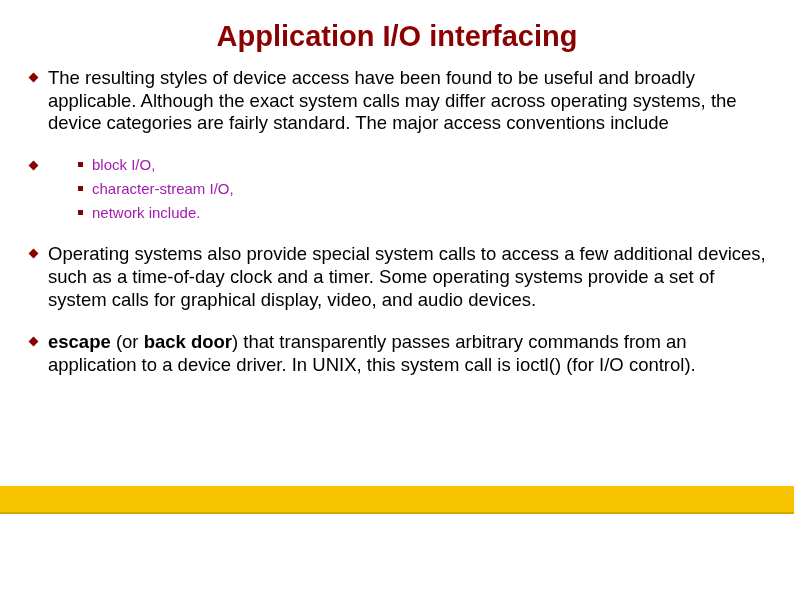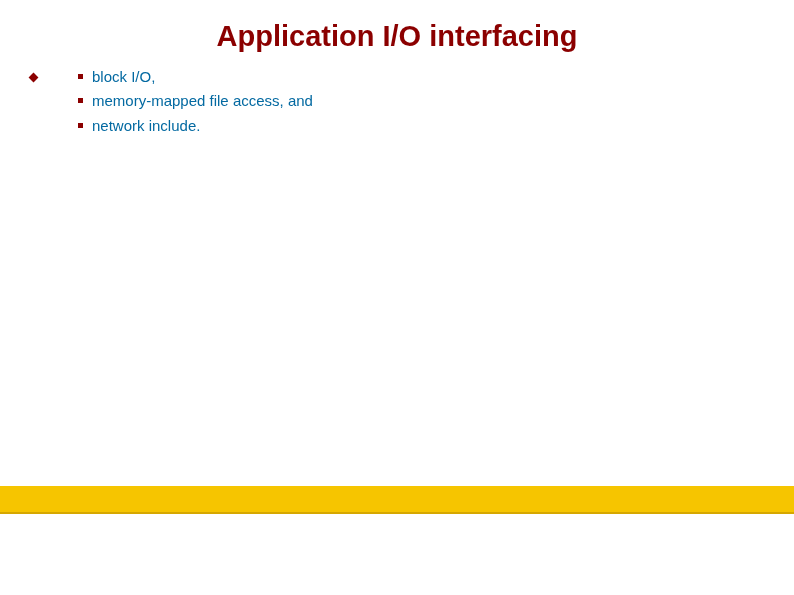--- a/index.html
+++ b/index.html
@@ -51,21 +51,21 @@
   }
   ul.sub {
     list-style: none;
     margin: 6px 0 0 0;
     padding: 0 0 0 28px;
   }
   ul.sub > li {
     position: relative;
     padding-left: 16px;
     margin-bottom: 4px;
-    color: #0369a1;
+    color: #a21caf;
     font-size: 15px;
     line-height: 1.35;
   }
   ul.sub > li::before {
     content: "";
     position: absolute;
     left: 2px;
     top: 7px;
     width: 5px;
     height: 5px;
@@ -90,24 +90,29 @@
   b { font-weight: bold; }
 </style>
 </head>
 <body>
 
 <div class="slide">
 
   <div class="title">Application I/O interfacing</div>
 
   <ul class="top">
+    <li>The resulting styles of device access have been found to be useful and broadly applicable. Although the exact system calls may differ across operating systems, the device categories are fairly standard. The major access conventions include</li>
     <li>
       <ul class="sub">
         <li>block I/O,</li>
-        <li>memory-mapped file access, and</li>
+        <li>character-stream I/O,</li>
         <li>network include.</li>
       </ul>
+    </li>
+    <li>Operating systems also provide special system calls to access a few additional devices, such as a time-of-day clock and a timer. Some operating systems provide a set of system calls for graphical display, video, and audio devices.</li>
+    <li>
+      <b>escape</b><span> (or </span><b>back door</b><span>) that transparently passes arbitrary commands from an application to a device driver. In UNIX, this system call is ioctl()  (for I/O control).</span>
     </li>
   </ul>
 
   <div class="footer-bar"></div>
   <div class="footer-underline"></div>
 </div>
 
 </body></html>

